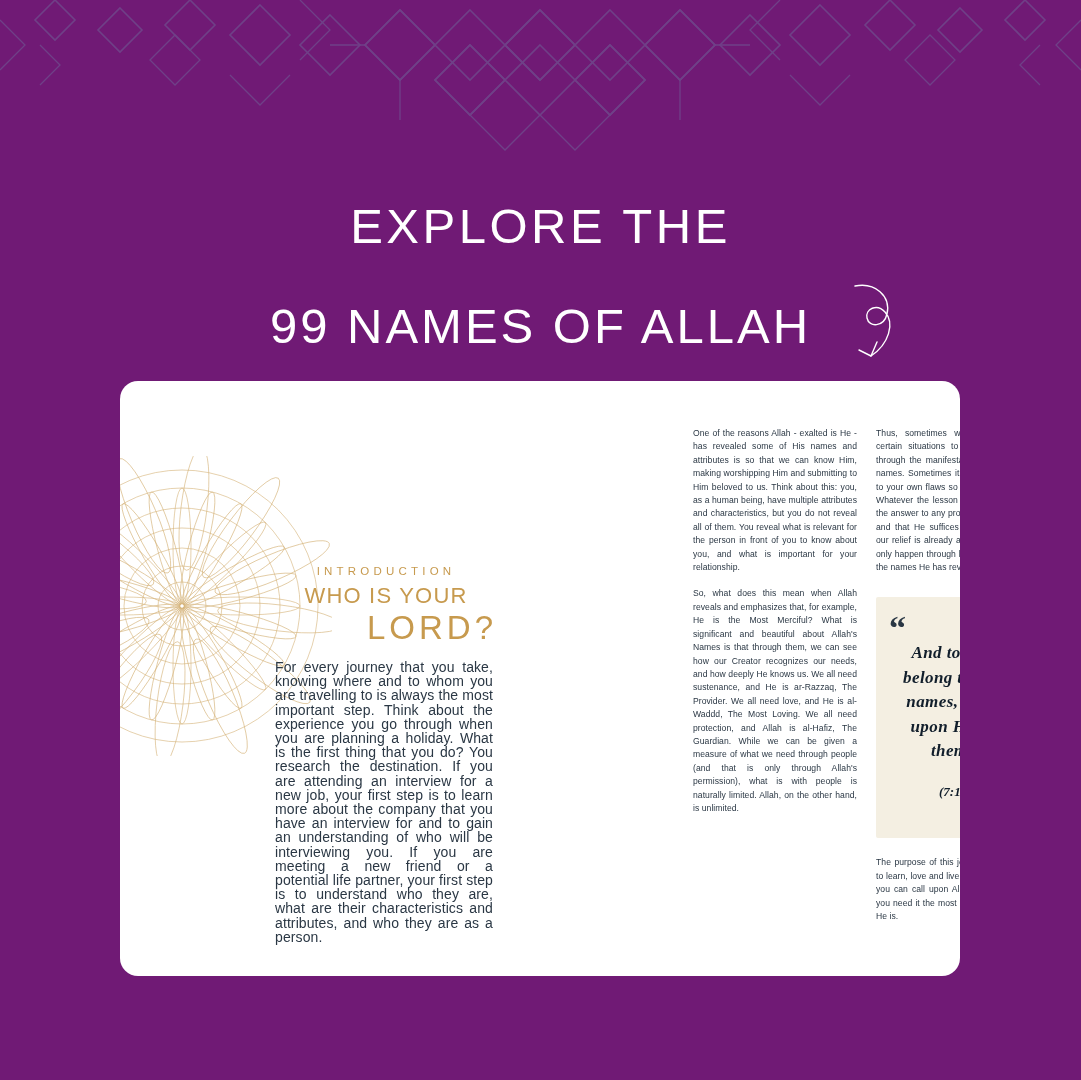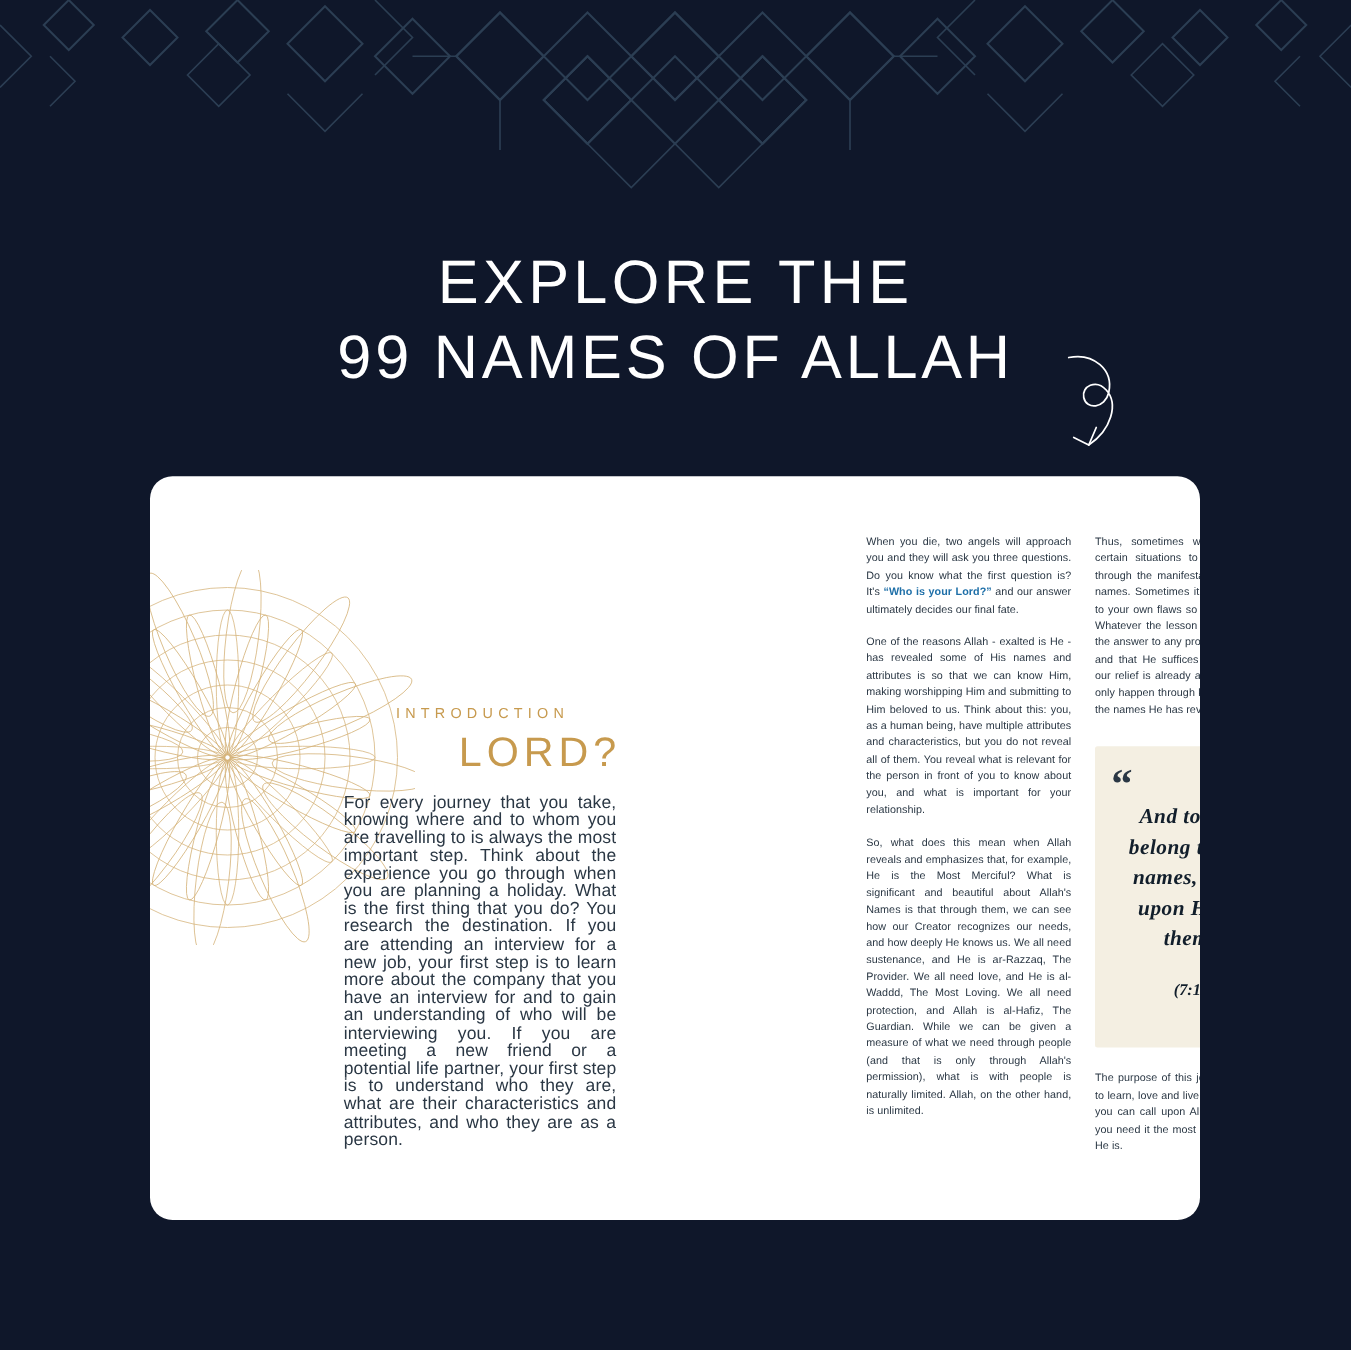--- a/index.html
+++ b/index.html
@@ -10,21 +10,21 @@
     height: 1080px;
     overflow: hidden;
     background: #113A58;
     font-family: "Liberation Sans", sans-serif;
   }
 
   .page {
     position: relative;
     width: 1081px;
     height: 1080px;
-    background: #0f172a;
+    background: #701a75;
     overflow: hidden;
   }
 
   
   .top-pattern {
     position: absolute;
     top: 0;
     left: 0;
     width: 1081px;
     height: 165px;
@@ -43,21 +43,21 @@
   }
   .heading .line1,
   .heading .line2 {
     font-family: "Liberation Sans", sans-serif;
     font-weight: 400;
     letter-spacing: 3.5px;
     font-size: 49px;
     line-height: 60px;
     white-space: nowrap;
   }
-  .heading .line2 { letter-spacing: 3px; }
+  .heading .line2 { letter-spacing: 3px; margin-top: 40px; }
 
   .arrow-doodle {
     position: absolute;
     top: 278px;
     left: 843px;
     width: 70px;
     height: 90px;
     pointer-events: none;
   }
 
@@ -314,26 +314,26 @@
           <ellipse cx="150" cy="52" rx="13" ry="62" transform="rotate(247 150 150)"></ellipse>
           <ellipse cx="150" cy="52" rx="13" ry="62" transform="rotate(277 150 150)"></ellipse>
           <ellipse cx="150" cy="52" rx="13" ry="62" transform="rotate(307 150 150)"></ellipse>
           <ellipse cx="150" cy="52" rx="13" ry="62" transform="rotate(337 150 150)"></ellipse>
         </g>
       </g>
     </svg>
 
     <div class="col1">
       <div class="eyebrow">INTRODUCTION</div>
+      <div class="title-a">WHO IS YOUR</div>
       <div class="title-b">LORD?</div>
       <p>For every journey that you take, knowing where and to whom you are travelling to is always the most important step. Think about the experience you go through when you are planning a holiday. What is the first thing that you do? You research the destination. If you are attending an interview for a new job, your first step is to learn more about the company that you have an interview for and to gain an understanding of who will be interviewing you. If you are meeting a new friend or a potential life partner, your first step is to understand who they are, what are their characteristics and attributes, and who they are as a person.</p>
     </div>
 
     <div class="col2">
-      <p><span>When you die, two angels will approach you and they will ask you three questions. Do you know what the first question is? It's </span><span class="hl">“Who is your Lord?”</span><span> and our answer ultimately decides our final fate.</span></p>
       <p>One of the reasons Allah - exalted is He - has revealed some of His names and attributes is so that we can know Him, making worshipping Him and submitting to Him beloved to us. Think about this: you, as a human being, have multiple attributes and characteristics, but you do not reveal all of them. You reveal what is relevant for the person in front of you to know about you, and what is important for your relationship.</p>
       <p>So, what does this mean when Allah reveals and emphasizes that, for example, He is the Most Merciful? What is significant and beautiful about Allah's Names is that through them, we can see how our Creator recognizes our needs, and how deeply He knows us. We all need sustenance, and He is ar-Razzaq, The Provider. We all need love, and He is al-Waddd, The Most Loving. We all need protection, and Allah is al-Hafiz, The Guardian. While we can be given a measure of what we need through people (and that is only through Allah's permission), what is with people is naturally limited. Allah, on the other hand, is unlimited.</p>
     </div>
 
     <div class="col3">
       <p>Thus, sometimes we are put through certain situations to get to know Allah through the manifestation of His different names. Sometimes it is to open our eyes to your own flaws so that we can change. Whatever the lesson is, if we realize that the answer to any problem is through Him, and that He suffices all our needs, then our relief is already at hand. And this can only happen through knowing Him through the names He has revealed to us.</p>
 
       <div class="quote-box">
         <span class="quote-mark open">“</span>
         <div class="quote-text">And to Allah belong the best names, so call upon Him by them ...</div>

